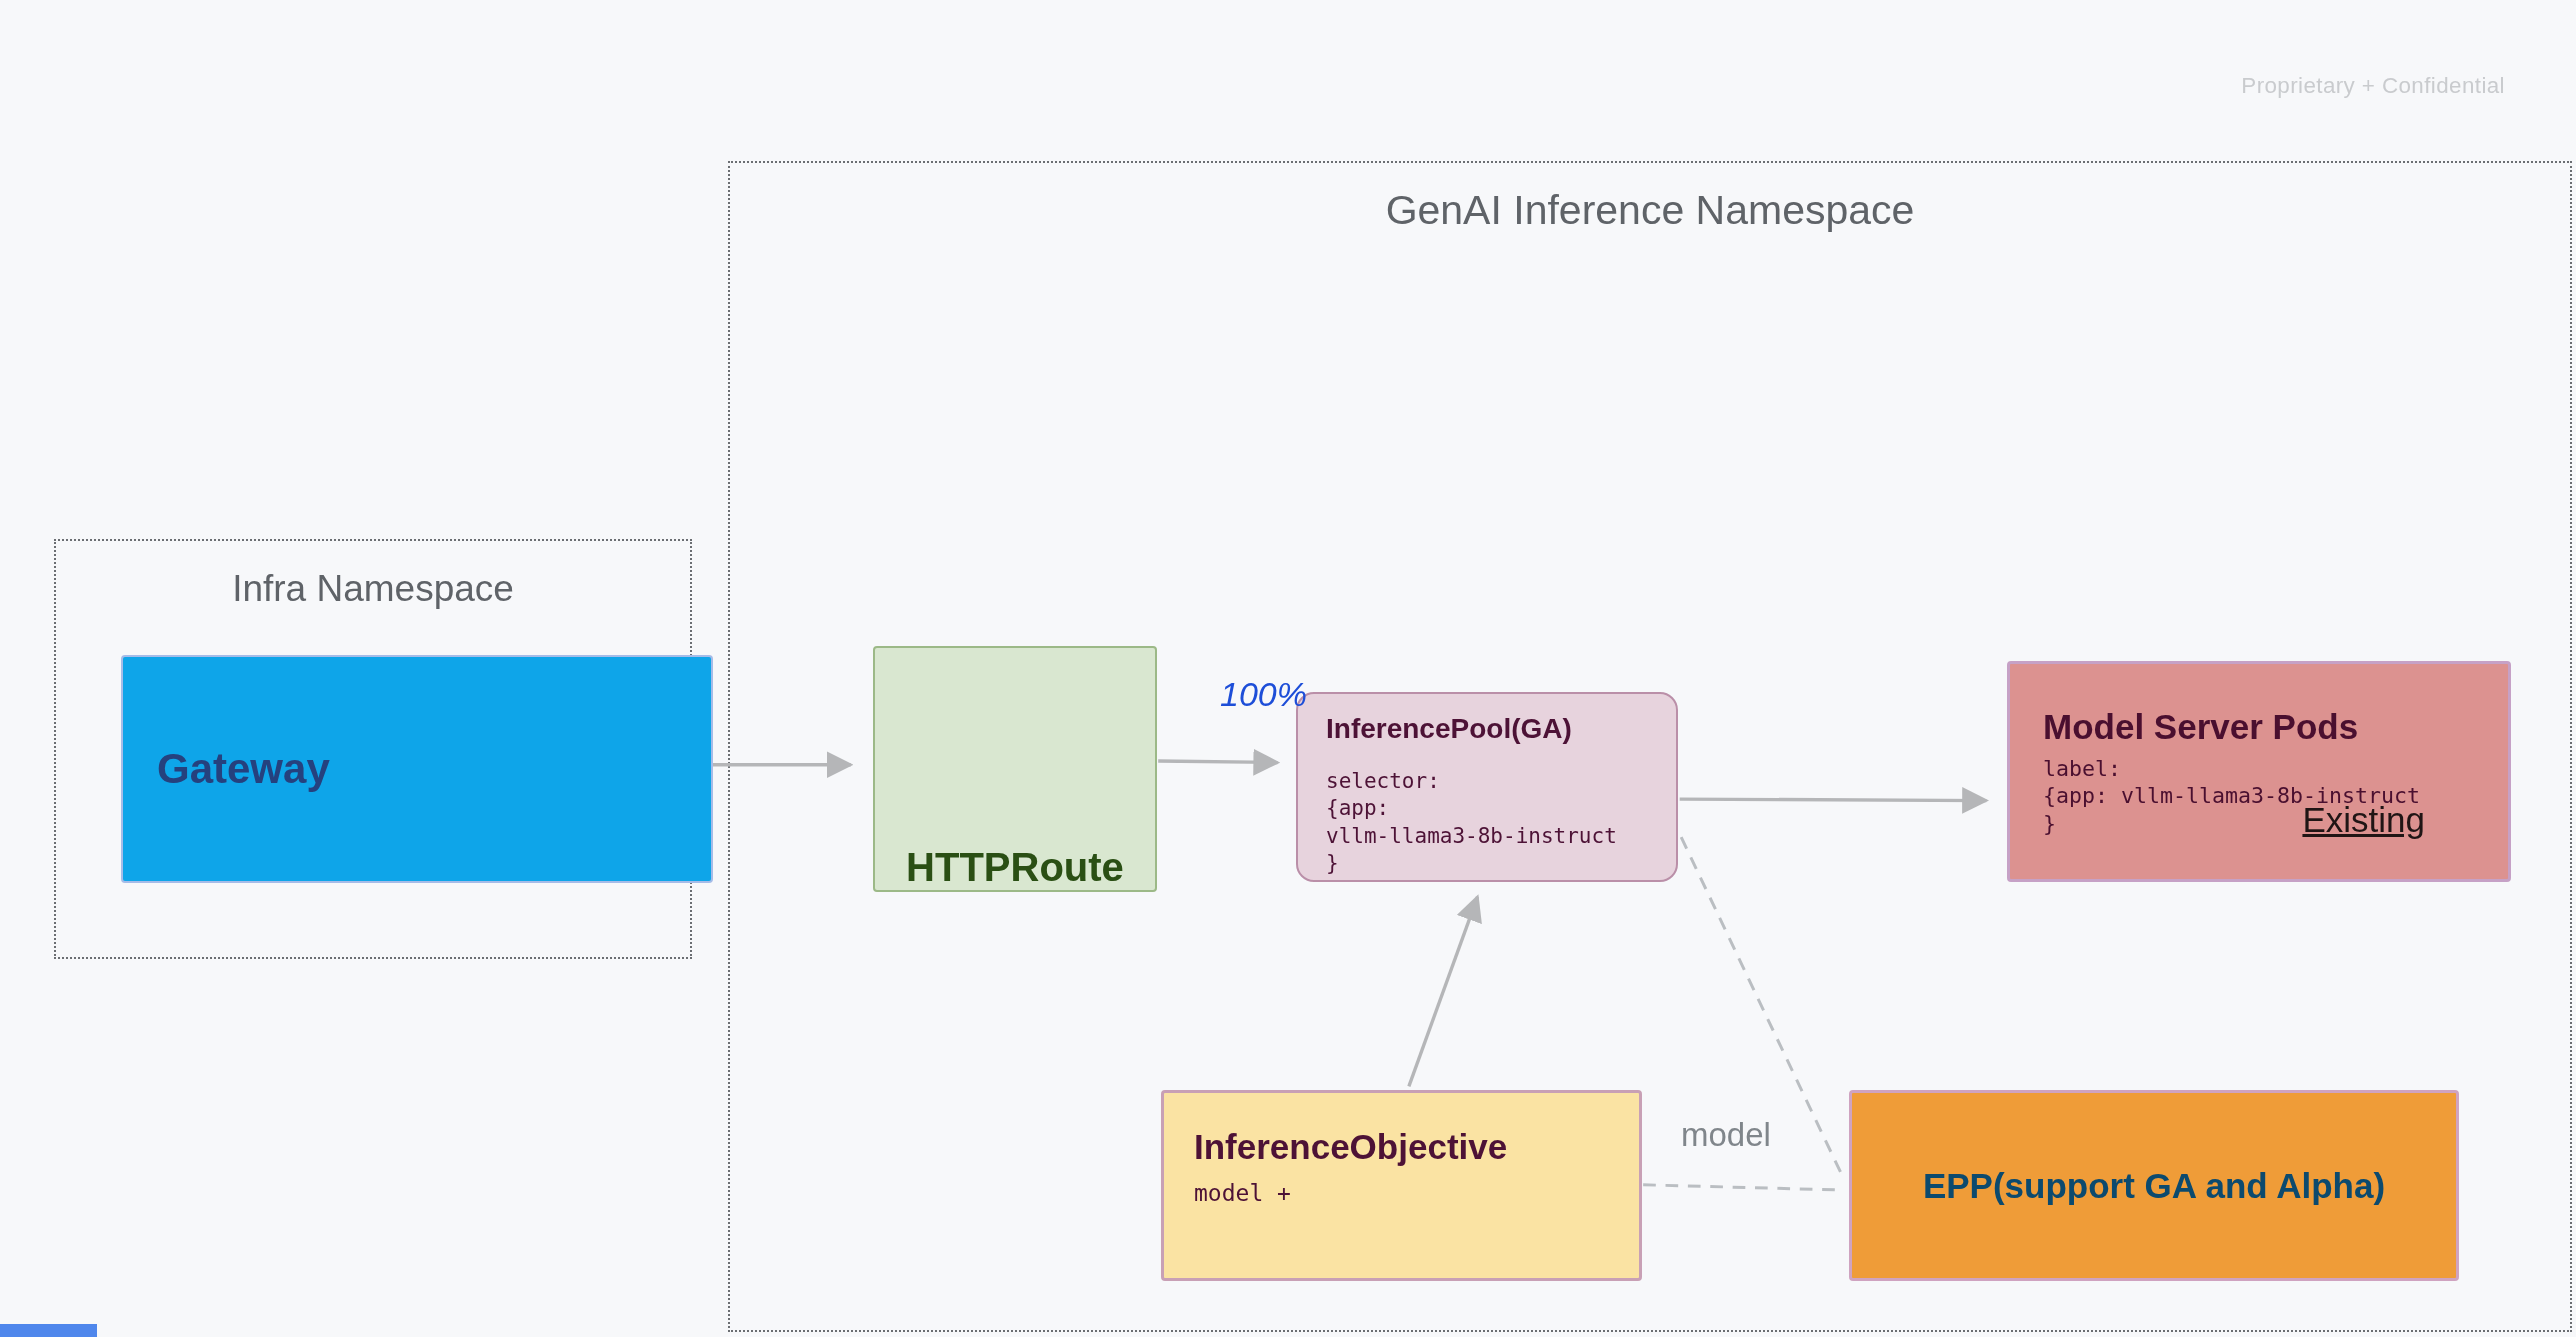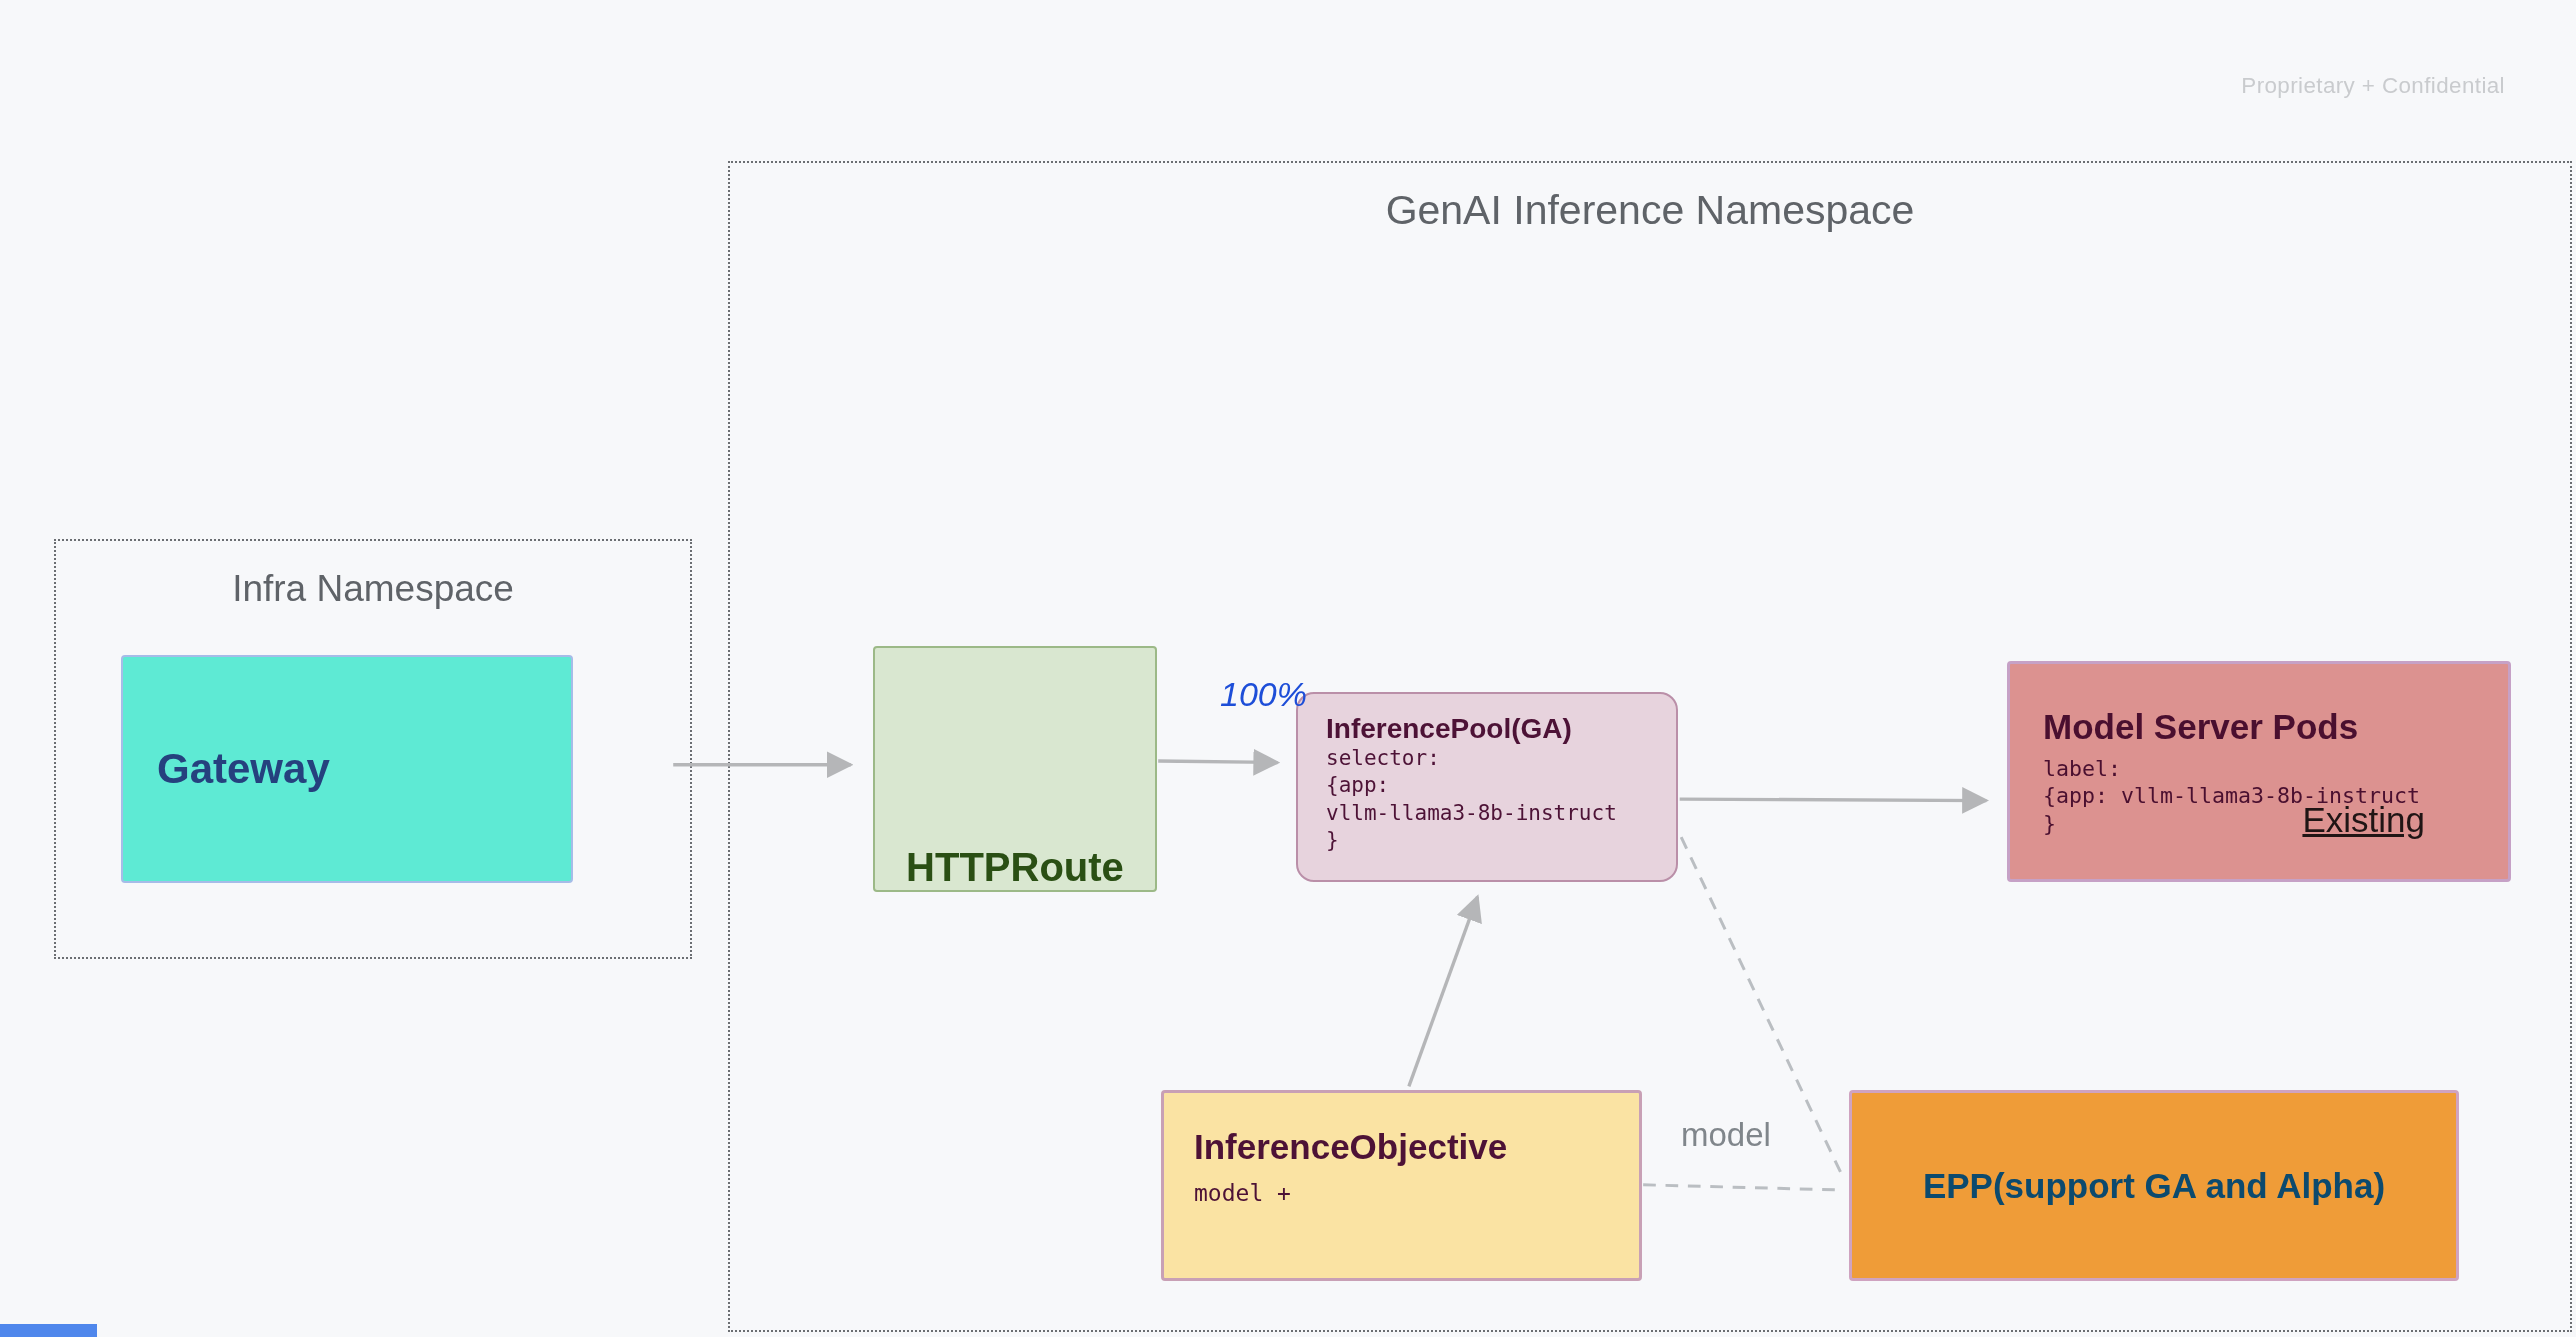--- a/index.html
+++ b/index.html
@@ -44,43 +44,43 @@
     border-radius: 4px;
   }
   .node-title { font-weight: bold; }
   .mono {
     font-family: "DejaVu Sans Mono", "Liberation Mono", monospace;
     font-weight: 500;
   }
 
   
   .node-gateway {
-    left: 121px; top: 655px; width: 452px; height: 228px;
-    background: #5eead4; border: 2.2px solid #a6bce8;
+    left: 121px; top: 655px; width: 592px; height: 228px;
+    background: #0ea5e9; border: 2.2px solid #a6bce8;
     display: flex; align-items: center;
   }
   .node-gateway .node-title { color: #25417e; font-size: 42px; padding-left: 34px; }
 
   
   .node-httproute {
     left: 873px; top: 646px; width: 284px; height: 246px;
     background: #d9e7d0; border: 2.2px solid #9cb987;
     display: flex; align-items: flex-end; justify-content: center;
   }
   .node-httproute .node-title { color: #2a4f14; font-size: 40px; }
 
   
   .node-pool {
     left: 1296px; top: 692px; width: 382px; height: 190px;
     background: #e7d3dd; border: 2.2px solid #ba8fa8;
     border-radius: 18px;
     padding: 19.4px 15px 0 28px;
     color: #4d1236;
   }
-  .node-pool .node-title { font-size: 28px; margin-bottom: 0; }
+  .node-pool .node-title { font-size: 28px; margin-bottom: 23px; }
   .node-pool .mono { font-size: 21px; line-height: 1.29; }
 
   
   .node-pods {
     left: 2007px; top: 661px; width: 504px; height: 221px;
     background: #dc9290; border: 3px solid #c6a1c6;
     padding: 43px 15px 0 33px;
     color: #4a0f2f;
   }
   .node-pods .node-title { font-size: 35px; margin-bottom: 7.5px; }

